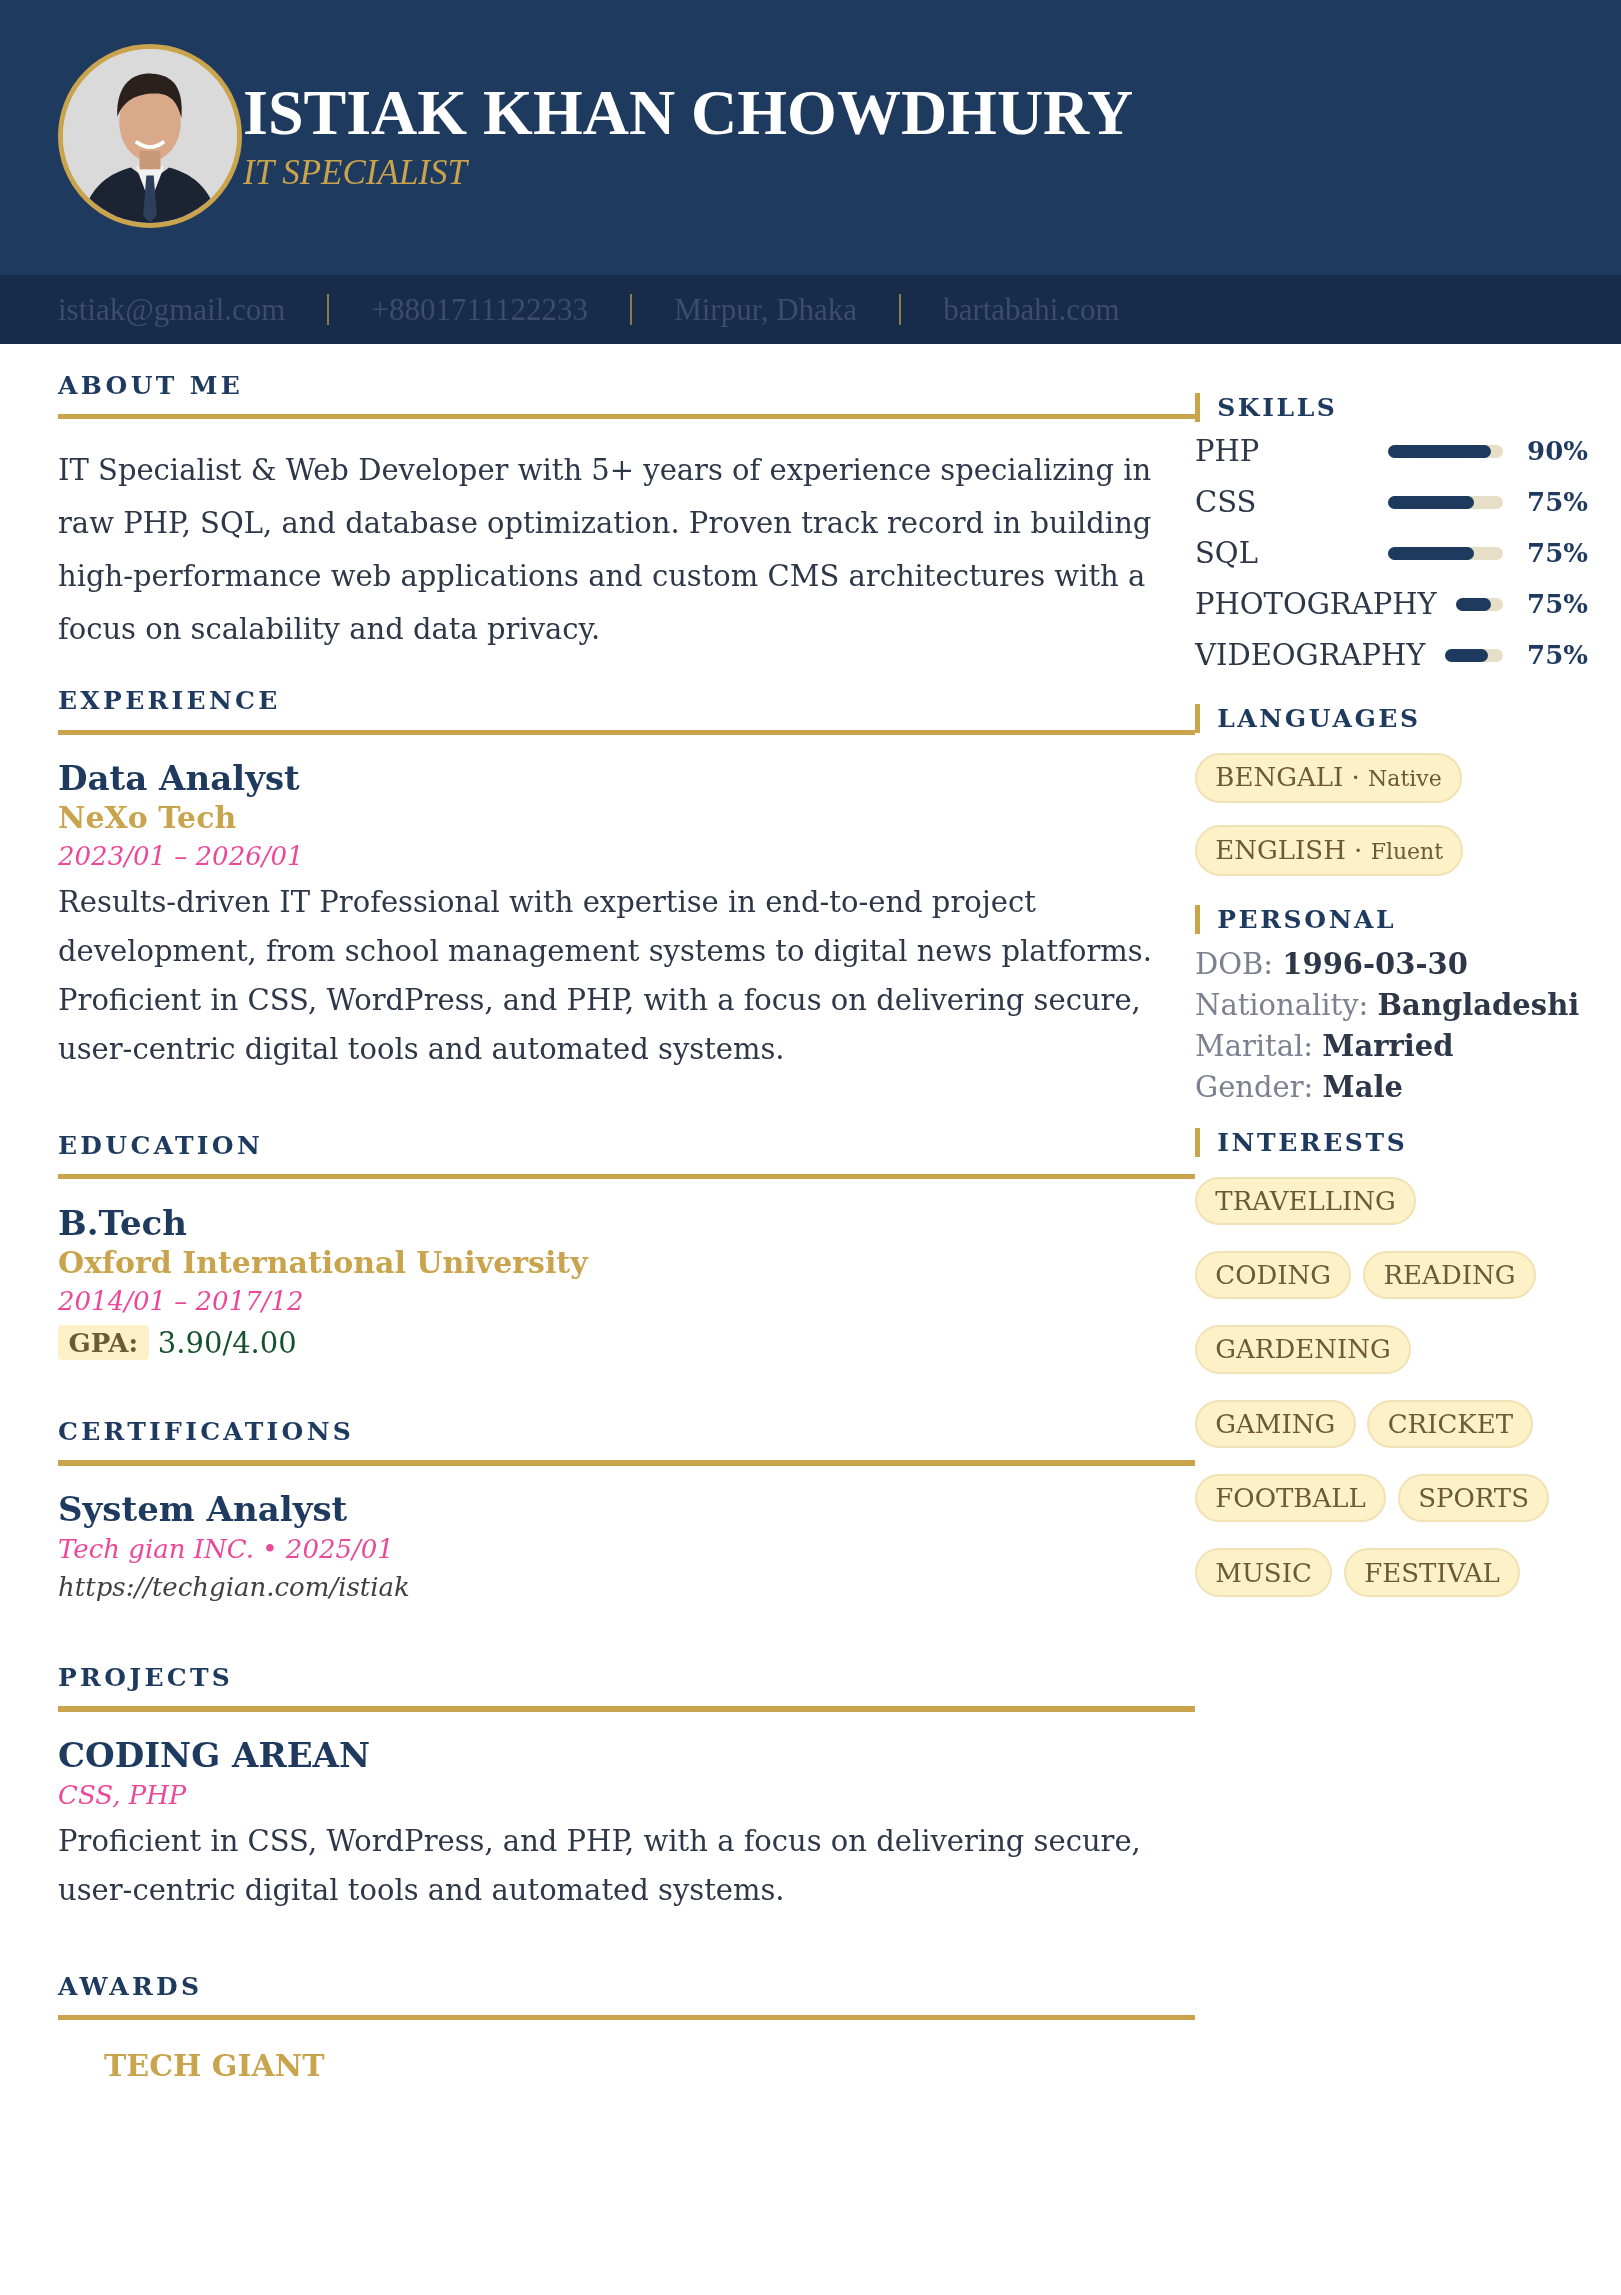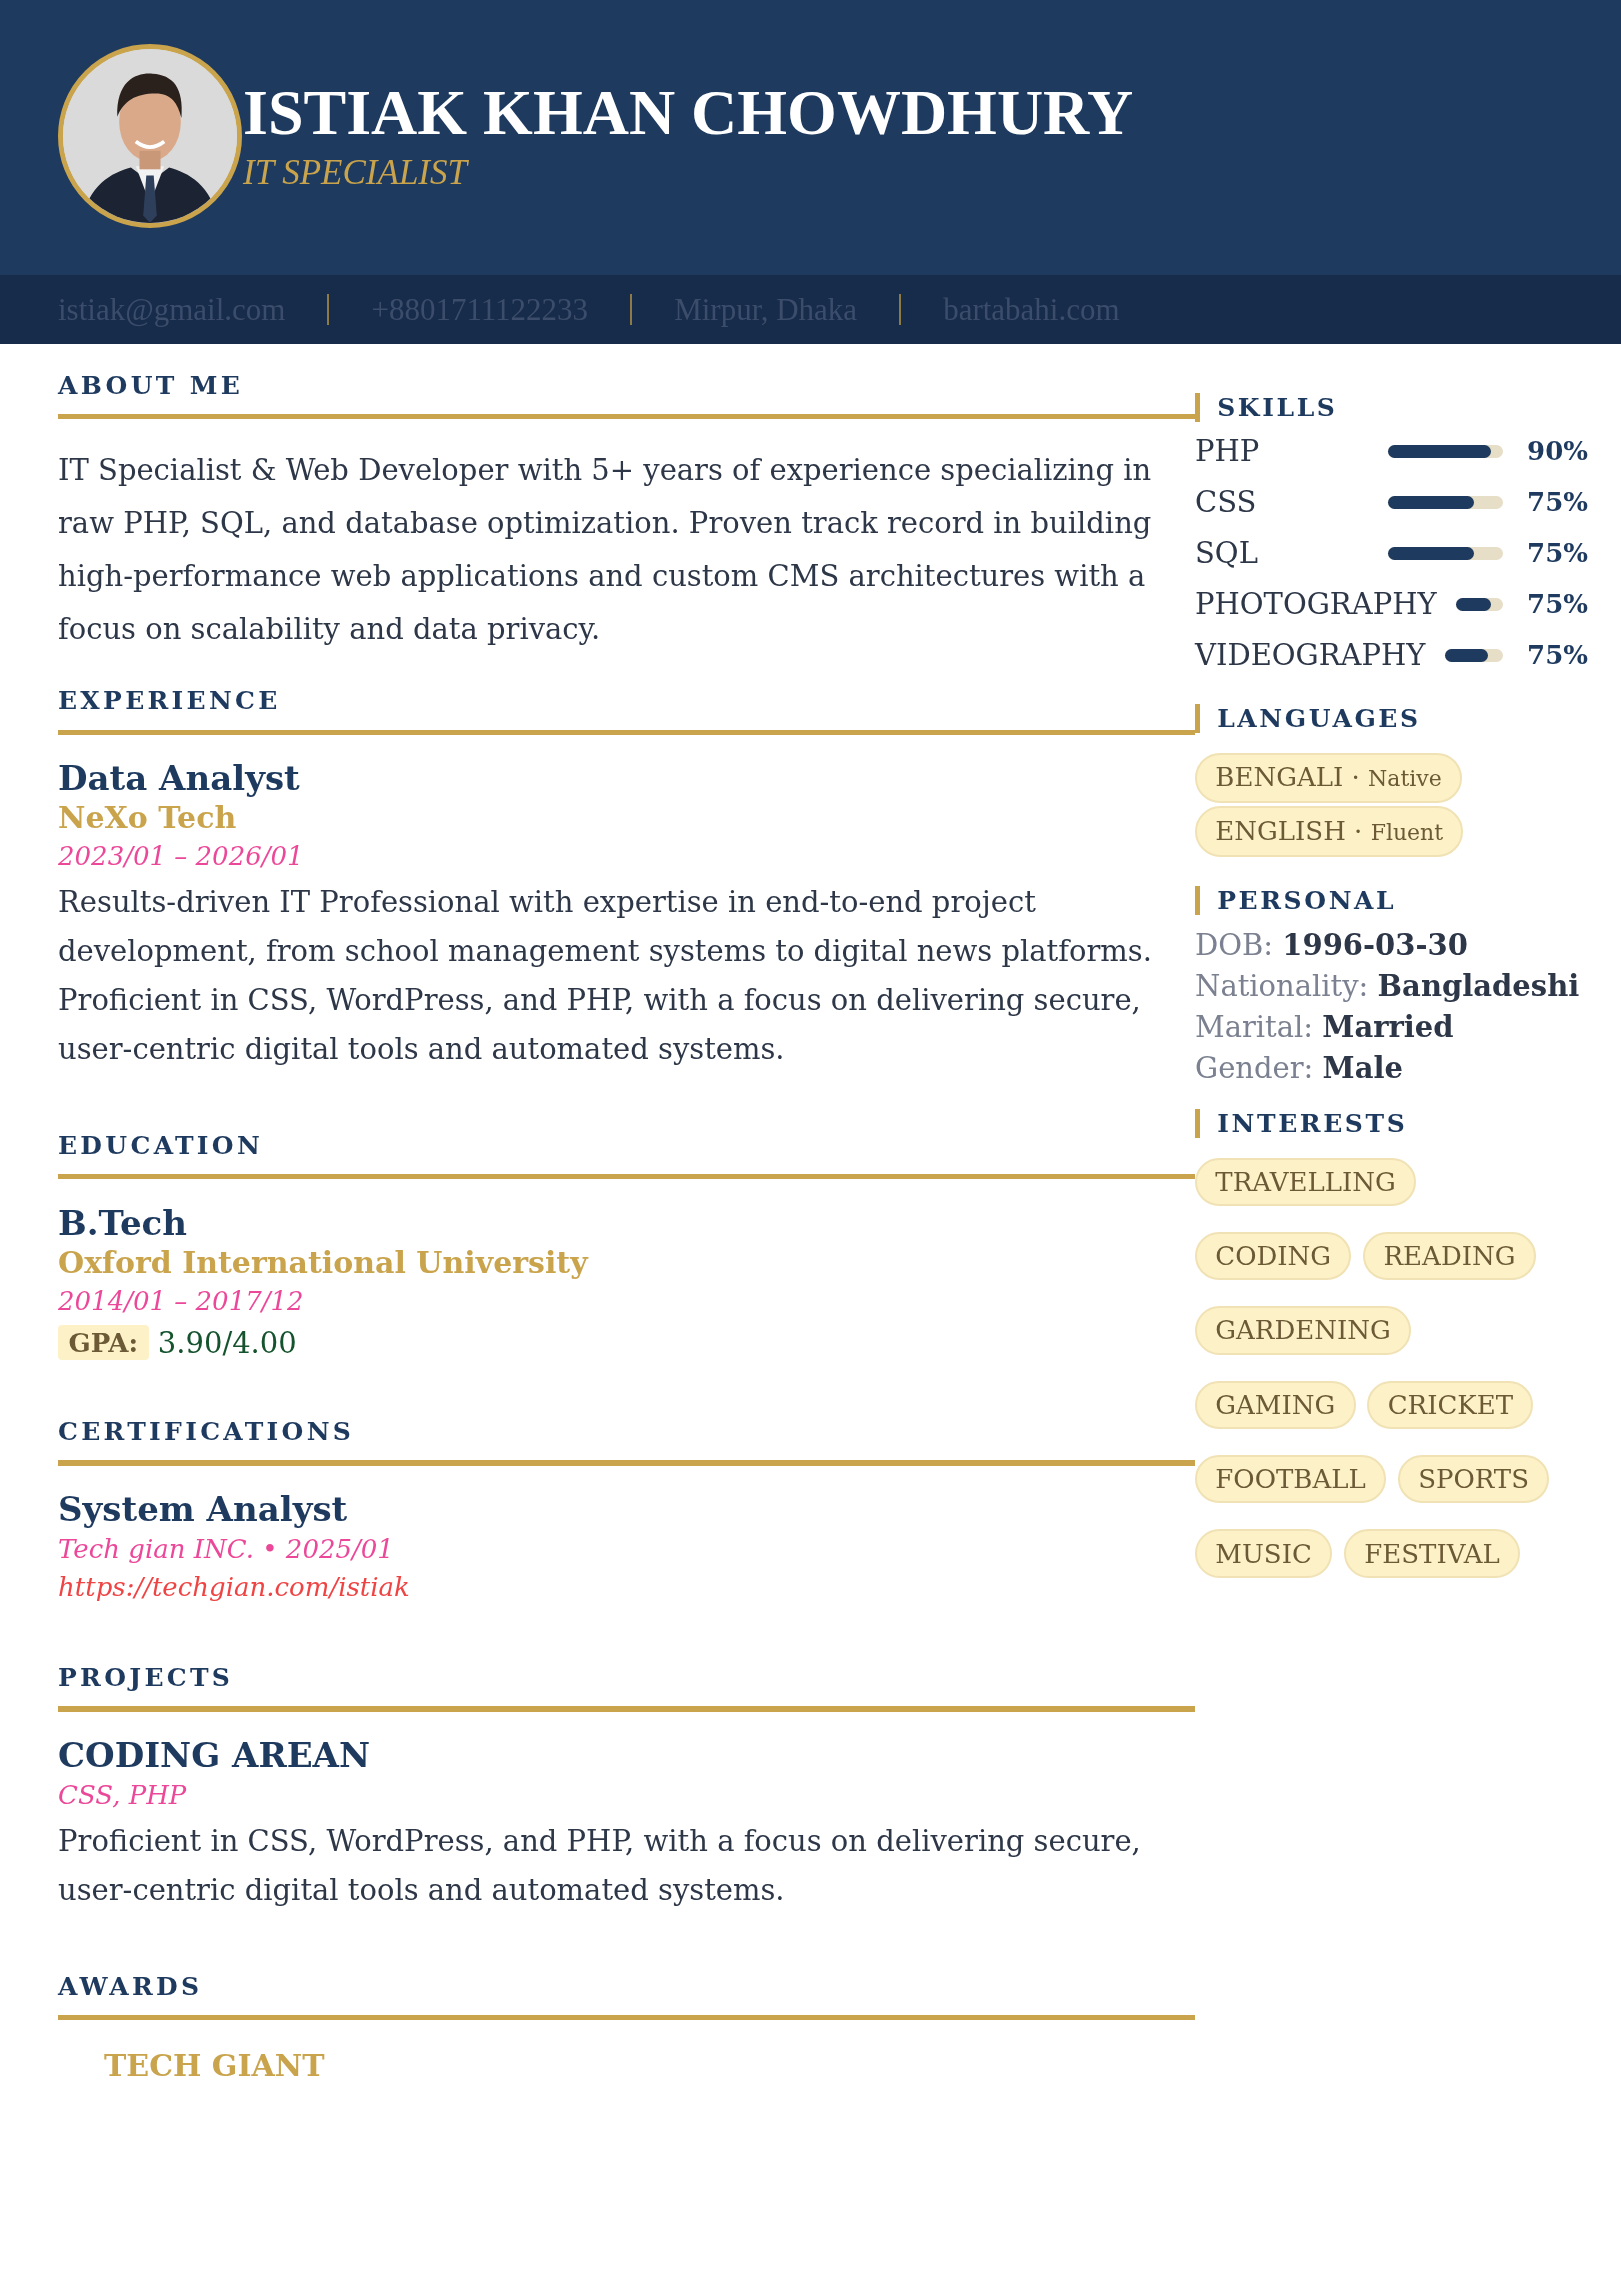--- a/index.html
+++ b/index.html
@@ -127,21 +127,21 @@
       </div>
     </div>
   </section>
 
   <section style="margin-top:52px;">
     <div class="sec-head">CERTIFICATIONS</div>
     <div class="sec-rule"></div>
     <div style="margin-top:23.6px;">
       <div class="item-title">System Analyst</div>
       <div class="item-date">Tech gian INC. • 2025/01</div>
-      <div class="item-date" style="color:#ef4444;">https://techgian.com/istiak</div>
+      <div class="item-date" style="color:#404040;">https://techgian.com/istiak</div>
     </div>
   </section>
 
   <section style="margin-top:52px;">
     <div class="sec-head">PROJECTS</div>
     <div class="sec-rule"></div>
     <div style="margin-top:23.6px;">
       <div class="item-title">CODING AREAN</div>
       <div class="item-date">CSS, PHP</div>
       <div class="item-desc" style="width:1099px;">Proficient in CSS, WordPress, and PHP, with a focus on delivering secure, user-centric digital tools and automated systems.</div>
@@ -211,21 +211,21 @@
         <span class="skill-pct">75%</span>
       </div>
     </div>
   </section>
 
   <section style="margin-top:23.6px;">
     <div class="r-head">
       <span class="r-bar"></span>
       <span class="r-title">LANGUAGES</span>
     </div>
-    <div style="margin-top:19.6px; display:flex; flex-direction:column; align-items:flex-start; gap:3px;">
+    <div style="margin-top:19.6px; display:flex; flex-direction:column; align-items:flex-start; gap:22px;">
       <span class="pill"><span>BENGALI</span><span> · </span><span class="lvl">Native</span></span>
       <span class="pill"><span>ENGLISH</span><span> · </span><span class="lvl">Fluent</span></span>
     </div>
   </section>
 
   <section style="margin-top:29px;">
     <div class="r-head">
       <span class="r-bar"></span>
       <span class="r-title">PERSONAL</span>
     </div>

